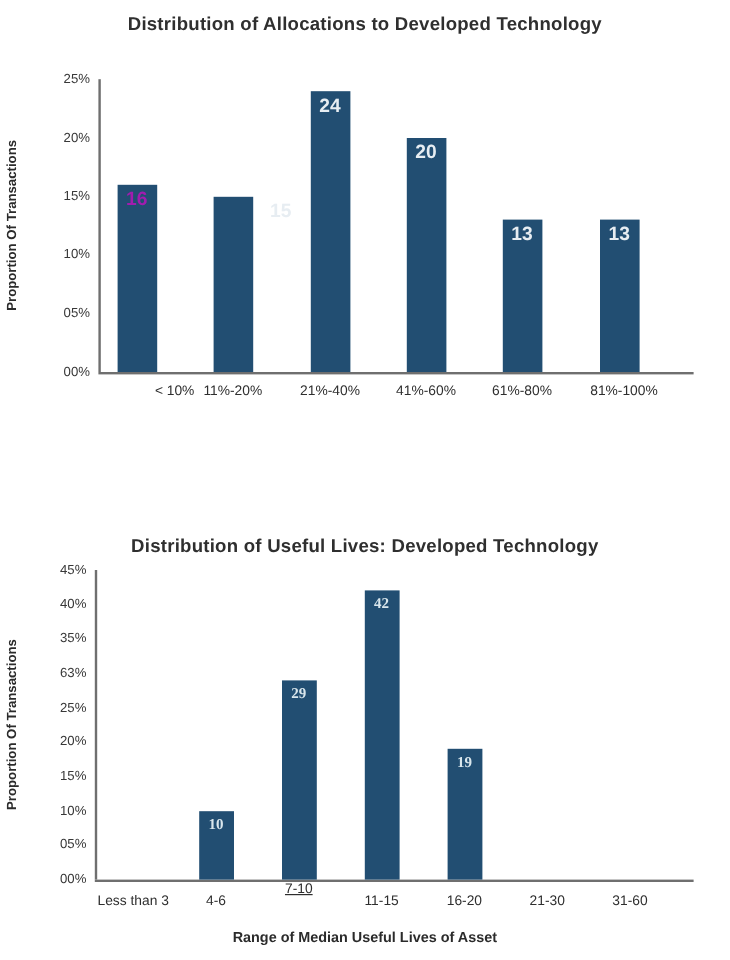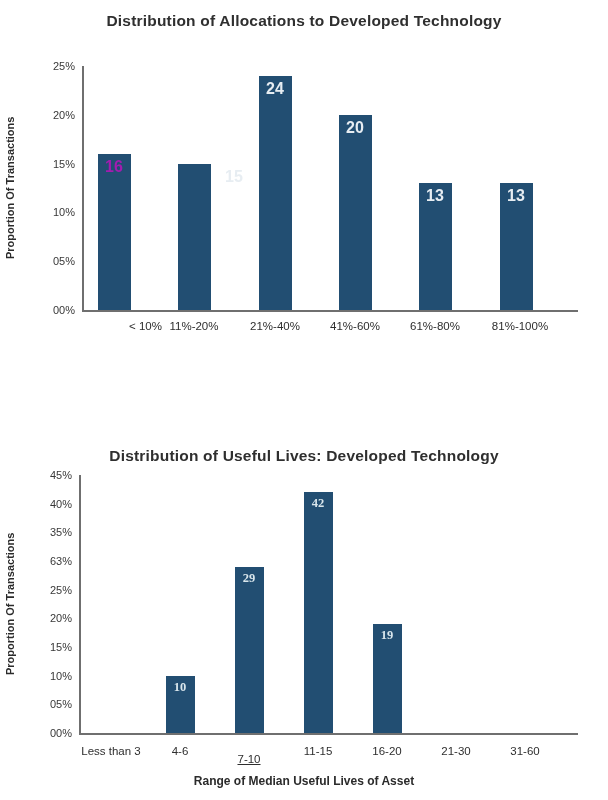--- a/index.html
+++ b/index.html
@@ -82,21 +82,21 @@
         <div class="y-tick" style="left: 20px; top: 246px;">15%</div>
         <div class="y-tick" style="left: 20px; top: 274.667px;">10%</div>
         <div class="y-tick" style="left: 20px; top: 303.333px;">05%</div>
         <div class="y-tick" style="left: 20px; top: 332px;">00%</div>
         <div class="x-cat" style="left: 63px; top: 350px;">Less than 3</div>
         <div class="bar" style="left: 165.5px; top: 281px; width: 29px; height: 57px; background: rgb(34, 78, 114);"></div>
         <div class="bar-value" style="left: 165.5px; top: 285px; width: 29px; color: rgb(217, 230, 236);">10</div>
         <div class="x-cat" style="left: 132px; top: 350px;">4-6</div>
         <div class="bar" style="left: 234.5px; top: 172px; width: 29px; height: 166px; background: rgb(34, 78, 114);"></div>
         <div class="bar-value" style="left: 234.5px; top: 176px; width: 29px; color: rgb(217, 230, 236);">29</div>
-        <div class="x-cat" style="left: 201px; top: 358px; text-decoration: underline;">7-10</div>
+        <div class="x-cat" style="left: 201px; top: 340px; text-decoration: underline;">7-10</div>
         <div class="bar" style="left: 303.5px; top: 97px; width: 29px; height: 241px; background: rgb(34, 78, 114);"></div>
         <div class="bar-value" style="left: 303.5px; top: 101px; width: 29px; color: rgb(217, 230, 236);">42</div>
         <div class="x-cat" style="left: 270px; top: 350px;">11-15</div>
         <div class="bar" style="left: 372.5px; top: 229px; width: 29px; height: 109px; background: rgb(34, 78, 114);"></div>
         <div class="bar-value" style="left: 372.5px; top: 233px; width: 29px; color: rgb(217, 230, 236);">19</div>
         <div class="x-cat" style="left: 339px; top: 350px;">16-20</div>
         <div class="x-cat" style="left: 408px; top: 350px;">21-30</div>
         <div class="x-cat" style="left: 477px; top: 350px;">31-60</div>
       </div>
     <div class="x-axis-title">Range of Median Useful Lives of Asset</div>

